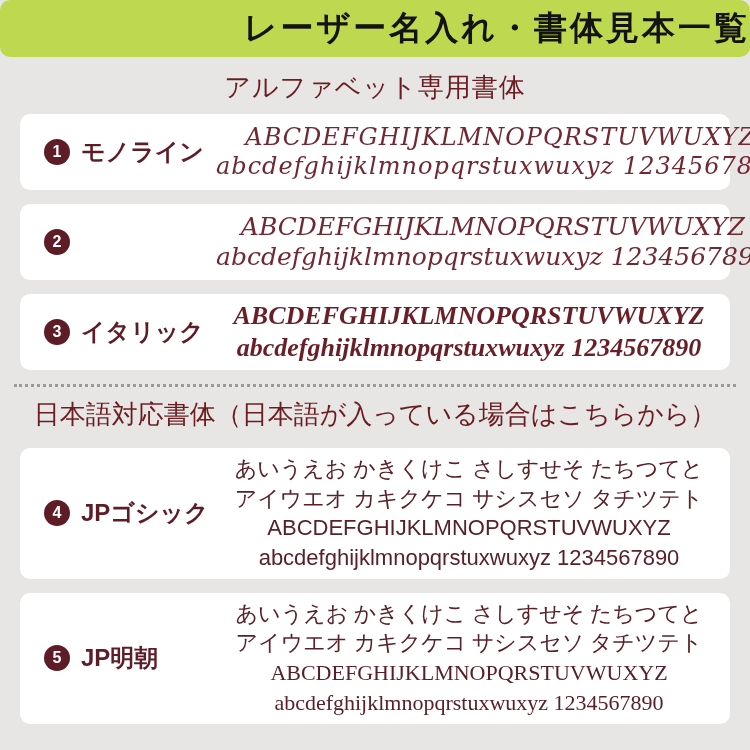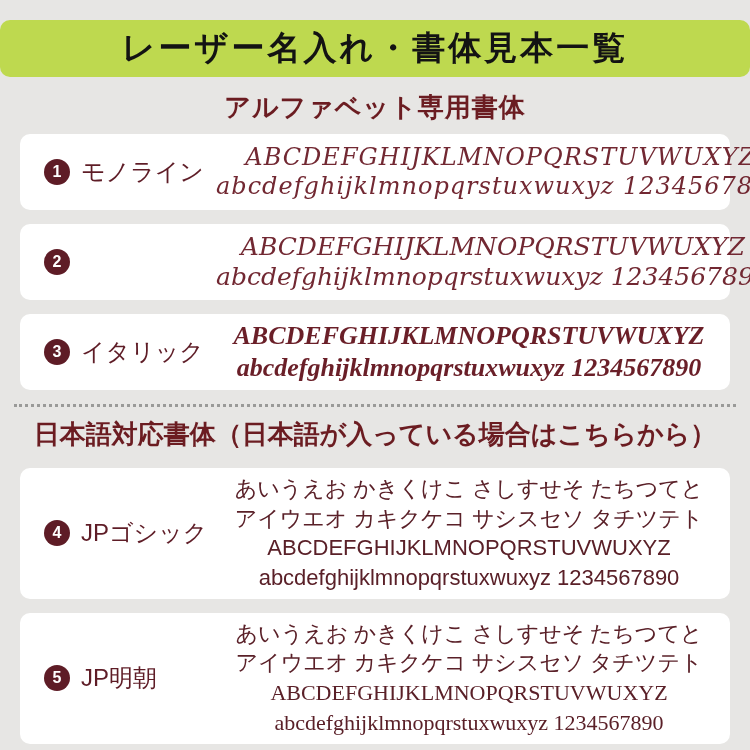--- a/index.html
+++ b/index.html
@@ -8,34 +8,34 @@
     background:#e7e6e4;
     font-family:"Liberation Sans","DejaVu Sans",sans-serif;
   }
   .page{width:750px;height:750px;position:relative;}
 
   
   .header{
     background:#bed94f;
     height:57px;
     border-radius:10px;
-    display:flex;align-items:center;justify-content:center;margin-top:20px;
+    display:flex;align-items:center;justify-content:flex-end;
   }
   .header .title{
     color:#131313;
     font-size:33px;
     font-weight:bold;
     letter-spacing:3px;
   }
 
   
   .section-heading{
     text-align:center;
     color:#6b1c21;
-    font-weight:bold;
+    font-weight:normal;
     font-size:26px;
     margin:13px 0 9px 0;
     letter-spacing:1px;
   }
   .section-heading.jp{font-size:26px;margin:8px 0 16px 0;letter-spacing:0;}
 
   
   .card{
     background:#ffffff;
     border-radius:10px;
@@ -59,21 +59,21 @@
     background:#5e1c26;
     color:#ffffff;
     border-radius:50%;
     display:flex;align-items:center;justify-content:center;
     font-size:16px;font-weight:bold;
     flex:0 0 26px;
   }
   .flabel{
     color:#5e1c26;
     font-size:24px;
-    font-weight:normal;
+    font-weight:bold;
     white-space:nowrap;
   }
   .samples{
     flex:1;
     text-align:center;
     line-height:1.22;
     white-space:nowrap;
   }
 
   

